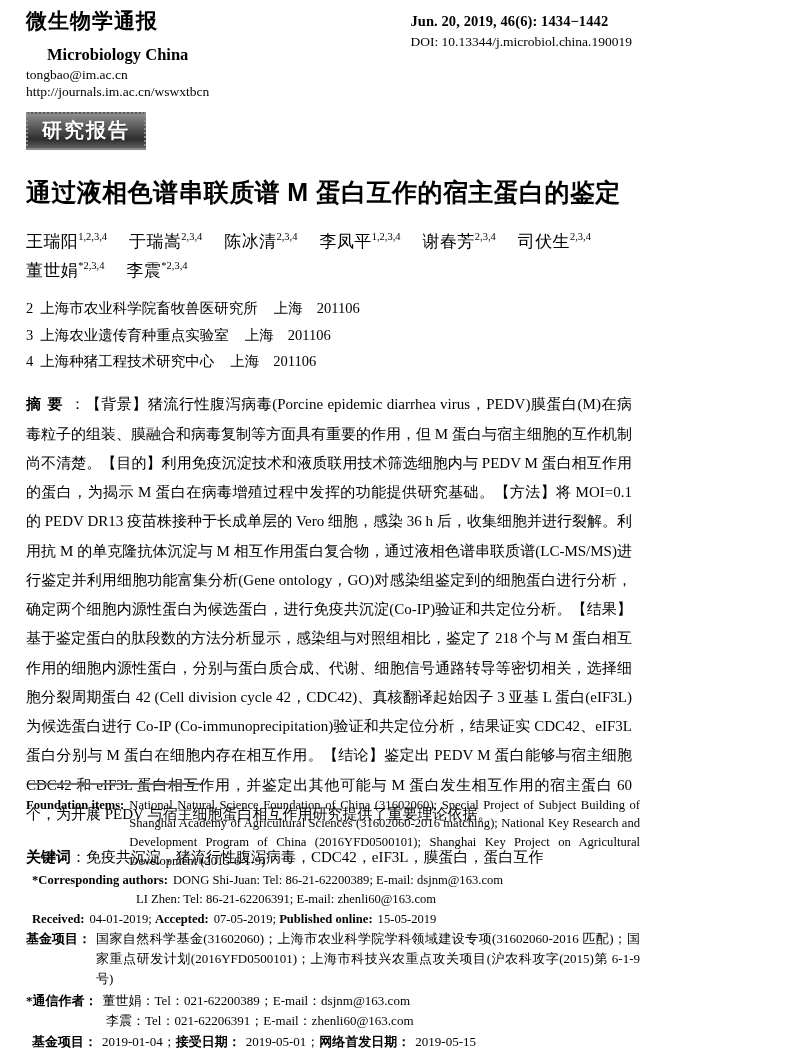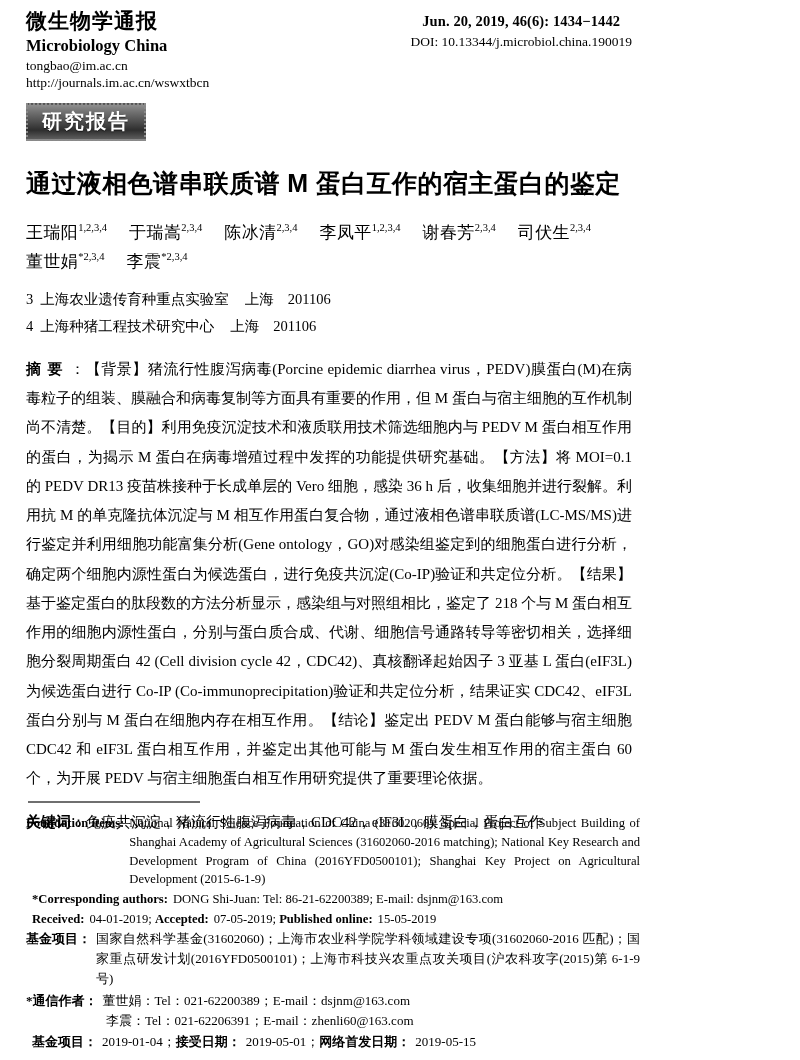--- a/index.html
+++ b/index.html
@@ -38,30 +38,31 @@
     font-family: "Liberation Serif", "DejaVu Serif", serif;
     font-size: 21px;
     font-weight: bold;
     letter-spacing: 1px;
     line-height: 1.25;
   }
   .journal-en {
     font-size: 16.5px;
     font-weight: bold;
     line-height: 1.3;
-    margin-top: 1px;
+    margin-top: 10px;
+    text-align: center;
   }
   .journal-email,
   .journal-url {
     font-size: 13.5px;
     line-height: 1.28;
     font-weight: normal;
   }
   .masthead-right {
-    text-align: center;
+    text-align: left;
     line-height: 1.4;
     padding-top: 3px;
     padding-right: 8px;
   }
   .issue-line {
     font-size: 14.5px;
     font-weight: bold;
     letter-spacing: 0.1px;
   }
   .doi-line {
@@ -214,20 +215,21 @@
 
   <div class="badge-wrap">
     <span class="category-badge">研究报告</span>
   </div>
 
   <h1 class="article-title">通过液相色谱串联质谱 M 蛋白互作的宿主蛋白的鉴定</h1>
 
   <div class="authors" id="authors"><span class="author"><span class="name-sp">王瑞阳</span><span class="sup">1,2,3,4</span></span><span class="author"><span class="name-sp">于瑞嵩</span><span class="sup">2,3,4</span></span><span class="author"><span class="name-sp">陈冰清</span><span class="sup">2,3,4</span></span><span class="author"><span class="name-sp">李凤平</span><span class="sup">1,2,3,4</span></span><span class="author"><span class="name-sp">谢春芳</span><span class="sup">2,3,4</span></span><span class="author"><span class="name-sp">司伏生</span><span class="sup">2,3,4</span></span><span class="author"><span class="name-sp">董世娟</span><span class="sup">*2,3,4</span></span><span class="author"><span class="name-sp">李震</span><span class="sup">*2,3,4</span></span></div>
 
   <div class="affiliations" id="affiliations">
+      <div class="affil-row"><span class="num">2</span><span>上海市农业科学院畜牧兽医研究所</span><span class="city">上海</span><span class="zip">201106</span></div>
       <div class="affil-row"><span class="num">3</span><span>上海农业遗传育种重点实验室</span><span class="city">上海</span><span class="zip">201106</span></div>
       <div class="affil-row"><span class="num">4</span><span>上海种猪工程技术研究中心</span><span class="city">上海</span><span class="zip">201106</span></div>
     </div>
 
   <div class="abstract-block">
     <span class="abstract-label">摘要</span><span>：</span><span>【背景】猪流行性腹泻病毒(Porcine epidemic diarrhea virus，PEDV)膜蛋白(M)在病毒粒子的组装、膜融合和病毒复制等方面具有重要的作用，但 M 蛋白与宿主细胞的互作机制尚不清楚。【目的】利用免疫沉淀技术和液质联用技术筛选细胞内与 PEDV M 蛋白相互作用的蛋白，为揭示 M 蛋白在病毒增殖过程中发挥的功能提供研究基础。【方法】将 MOI=0.1 的 PEDV DR13 疫苗株接种于长成单层的 Vero 细胞，感染 36 h 后，收集细胞并进行裂解。利用抗 M 的单克隆抗体沉淀与 M 相互作用蛋白复合物，通过液相色谱串联质谱(LC-MS/MS)进行鉴定并利用细胞功能富集分析(Gene ontology，GO)对感染组鉴定到的细胞蛋白进行分析，确定两个细胞内源性蛋白为候选蛋白，进行免疫共沉淀(Co-IP)验证和共定位分析。【结果】基于鉴定蛋白的肽段数的方法分析显示，感染组与对照组相比，鉴定了 218 个与 M 蛋白相互作用的细胞内源性蛋白，分别与蛋白质合成、代谢、细胞信号通路转导等密切相关，选择细胞分裂周期蛋白 42 (Cell division cycle 42，CDC42)、真核翻译起始因子 3 亚基 L 蛋白(eIF3L)为候选蛋白进行 Co-IP (Co-immunoprecipitation)验证和共定位分析，结果证实 CDC42、eIF3L 蛋白分别与 M 蛋白在细胞内存在相互作用。【结论】鉴定出 PEDV M 蛋白能够与宿主细胞 CDC42 和 eIF3L 蛋白相互作用，并鉴定出其他可能与 M 蛋白发生相互作用的宿主蛋白 60 个，为开展 PEDV 与宿主细胞蛋白相互作用研究提供了重要理论依据。</span>
   </div>
 
   <div class="keywords">
     <span class="kw-label">关键词</span><span>：</span><span>免疫共沉淀，猪流行性腹泻病毒，CDC42，eIF3L，膜蛋白，蛋白互作</span>
@@ -238,20 +240,21 @@
 
     <div class="fn fn-en">
       <div class="fn-grid">
         <span class="fn-key">Foundation items:</span>
         <span class="fn-val">National Natural Science Foundation of China (31602060); Special Project of Subject Building of Shanghai Academy of Agricultural Sciences (31602060-2016 matching); National Key Research and Development Program of China (2016YFD0500101); Shanghai Key Project on Agricultural Development (2015-6-1-9)</span>
       </div>
     </div>
 
     <div class="fn fn-en fn-line fn-center-pad">
       <span class="fn-key">*Corresponding authors:</span><span>DONG Shi-Juan: Tel: 86-21-62200389; E-mail: dsjnm@163.com</span>
+      <div class="fn-indent">LI Zhen: Tel: 86-21-62206391; E-mail: zhenli60@163.com</div>
     </div>
 
     <div class="fn fn-en fn-line fn-center-pad">
       <span class="fn-key">Received:</span><span>04-01-2019;</span>
       <span class="fn-key">Accepted:</span><span>07-05-2019;</span>
       <span class="fn-key">Published online:</span><span>15-05-2019</span>
     </div>
 
     <div class="fn fn-cn fn-line">
       <div class="fn-grid">

